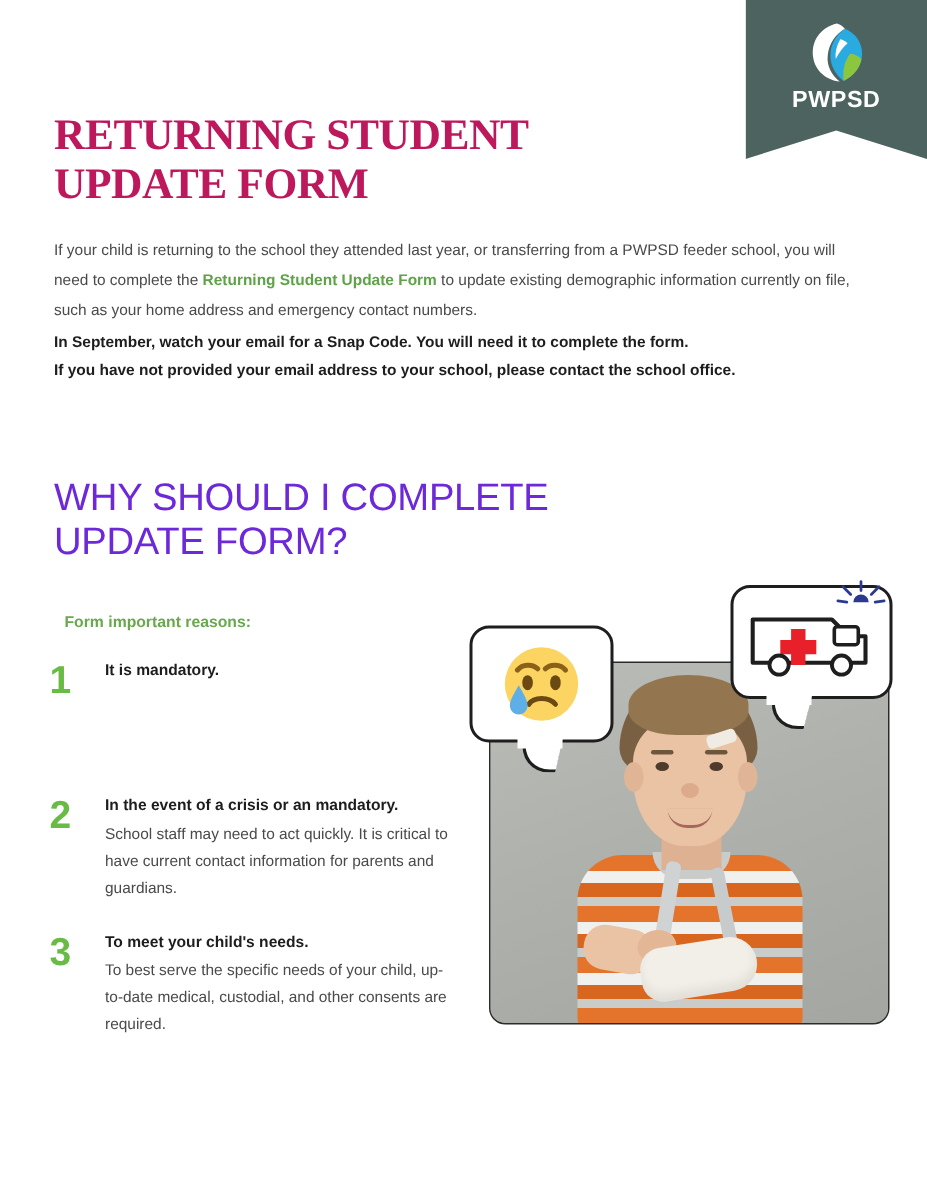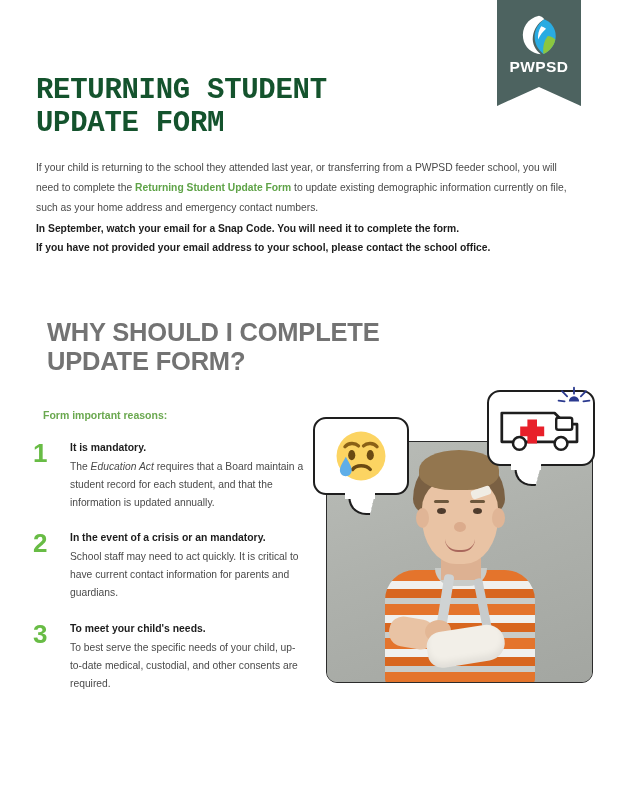--- a/index.html
+++ b/index.html
@@ -16,20 +16,21 @@
     color: #3a3a3a;
   }
 
   
   .ribbon {
     position: absolute;
     top: 0;
     left: 497px;
     width: 84px;
     height: 106px;
+    padding-left: 37px;
   }
   .ribbon-shape {
     position: absolute;
     inset: 0;
     background: #4d6360;
     -webkit-clip-path: polygon(0 0, 100% 0, 100% 100%, 50% 82%, 0 100%);
     clip-path: polygon(0 0, 100% 0, 100% 100%, 50% 82%, 0 100%);
     box-shadow: 0 1px 3px rgba(0,0,0,0.25);
   }
   .ribbon-logo {
@@ -52,27 +53,27 @@
     letter-spacing: 0.4px;
     font-family: "Liberation Sans", sans-serif;
   }
 
   
   .title-main {
     position: absolute;
     left: 36px;
     top: 55px;
     width: 420px;
-    color: #14532d;
+    color: #be185d;
     font-size: 29px;
     font-weight: bold;
     line-height: 1.14;
     letter-spacing: -0.3px;
     text-transform: uppercase;
-    font-family: Liberation Mono, monospace;
+    font-family: Liberation Serif, serif;
   }
   .title-main .l2 { display: block; }
 
   .intro {
     position: absolute;
     left: 36px;
     top: 148px;
     width: 542px;
     font-size: 10.3px;
     line-height: 1.92;
@@ -93,28 +94,27 @@
     font-weight: bold;
     color: #1d1d1d;
   }
   .snap div { display: block; }
 
   .title-sec {
     position: absolute;
     left: 36px;
     top: 297px;
     width: 420px;
-    color: #737373;
+    color: #6d28d9;
     font-size: 25.5px;
-    font-weight: bold;
+    font-weight: normal;
     line-height: 1.13;
     letter-spacing: -0.2px;
     text-transform: uppercase;
     font-family: "Liberation Sans", sans-serif;
-    margin-left: 11px;
   }
   .title-sec span { display: block; }
 
   .reasons-label {
     position: absolute;
     left: 43px;
     top: 409px;
     font-size: 10.5px;
     font-weight: bold;
     color: #6AA84F;
@@ -419,21 +419,20 @@
   <span>WHY SHOULD I COMPLETE</span>
   <span>UPDATE FORM?</span>
 </h2>
 
 <div class="reasons-label">Form important reasons:</div>
 
 <div class="reason" id="reason-1">
   <div class="num">1</div>
   <div class="body">
     <span class="rtitle">It is mandatory.</span>
-    <span class="rtext"><span>The </span><em>Education Act</em><span> requires that a Board maintain a student record for each student, and that the information is updated annually.</span></span>
   </div>
 </div>
 
 <div class="reason" id="reason-2">
   <div class="num">2</div>
   <div class="body">
     <span class="rtitle">In the event of a crisis or an mandatory.</span>
     <span class="rtext"><span>School staff may need to act quickly. It is critical to have current contact information for parents and guardians.</span><em></em><span></span></span>
   </div>
 </div>

